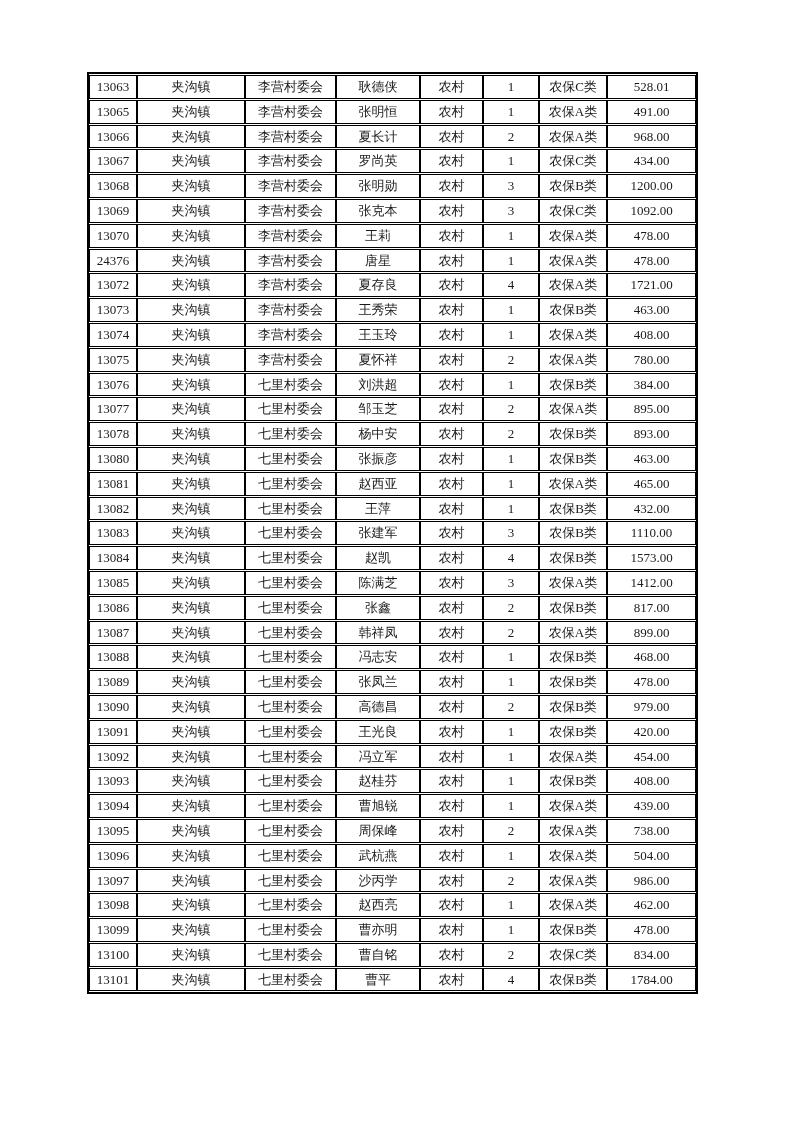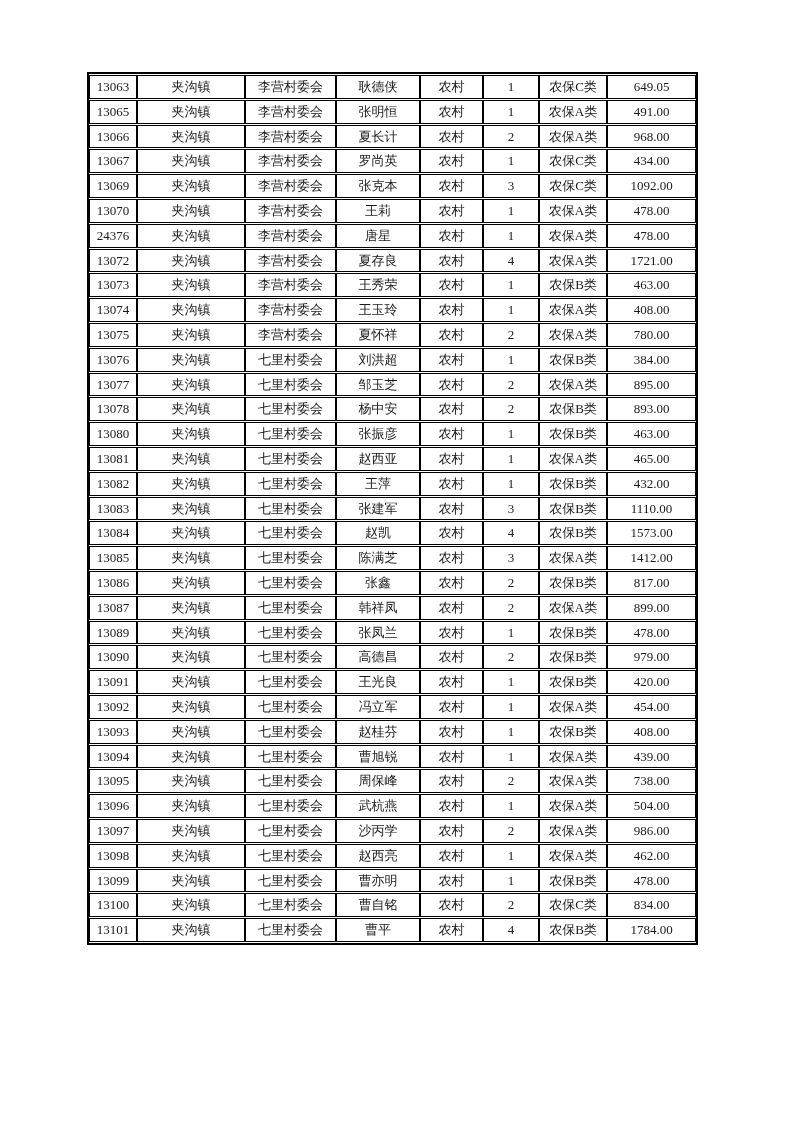--- a/index.html
+++ b/index.html
@@ -64,21 +64,21 @@
       </colgroup>
     <tbody id="table-body">
         <tr>
           <td>13063</td>
           <td>夹沟镇</td>
           <td>李营村委会</td>
           <td>耿德侠</td>
           <td>农村</td>
           <td>1</td>
           <td>农保C类</td>
-          <td>649.05</td>
+          <td>528.01</td>
         </tr>
         <tr>
           <td>13065</td>
           <td>夹沟镇</td>
           <td>李营村委会</td>
           <td>张明恒</td>
           <td>农村</td>
           <td>1</td>
           <td>农保A类</td>
           <td>491.00</td>
@@ -95,20 +95,30 @@
         </tr>
         <tr>
           <td>13067</td>
           <td>夹沟镇</td>
           <td>李营村委会</td>
           <td>罗尚英</td>
           <td>农村</td>
           <td>1</td>
           <td>农保C类</td>
           <td>434.00</td>
+        </tr>
+        <tr>
+          <td>13068</td>
+          <td>夹沟镇</td>
+          <td>李营村委会</td>
+          <td>张明勋</td>
+          <td>农村</td>
+          <td>3</td>
+          <td>农保B类</td>
+          <td>1200.00</td>
         </tr>
         <tr>
           <td>13069</td>
           <td>夹沟镇</td>
           <td>李营村委会</td>
           <td>张克本</td>
           <td>农村</td>
           <td>3</td>
           <td>农保C类</td>
           <td>1092.00</td>
@@ -275,20 +285,30 @@
         </tr>
         <tr>
           <td>13087</td>
           <td>夹沟镇</td>
           <td>七里村委会</td>
           <td>韩祥凤</td>
           <td>农村</td>
           <td>2</td>
           <td>农保A类</td>
           <td>899.00</td>
+        </tr>
+        <tr>
+          <td>13088</td>
+          <td>夹沟镇</td>
+          <td>七里村委会</td>
+          <td>冯志安</td>
+          <td>农村</td>
+          <td>1</td>
+          <td>农保B类</td>
+          <td>468.00</td>
         </tr>
         <tr>
           <td>13089</td>
           <td>夹沟镇</td>
           <td>七里村委会</td>
           <td>张凤兰</td>
           <td>农村</td>
           <td>1</td>
           <td>农保B类</td>
           <td>478.00</td>

